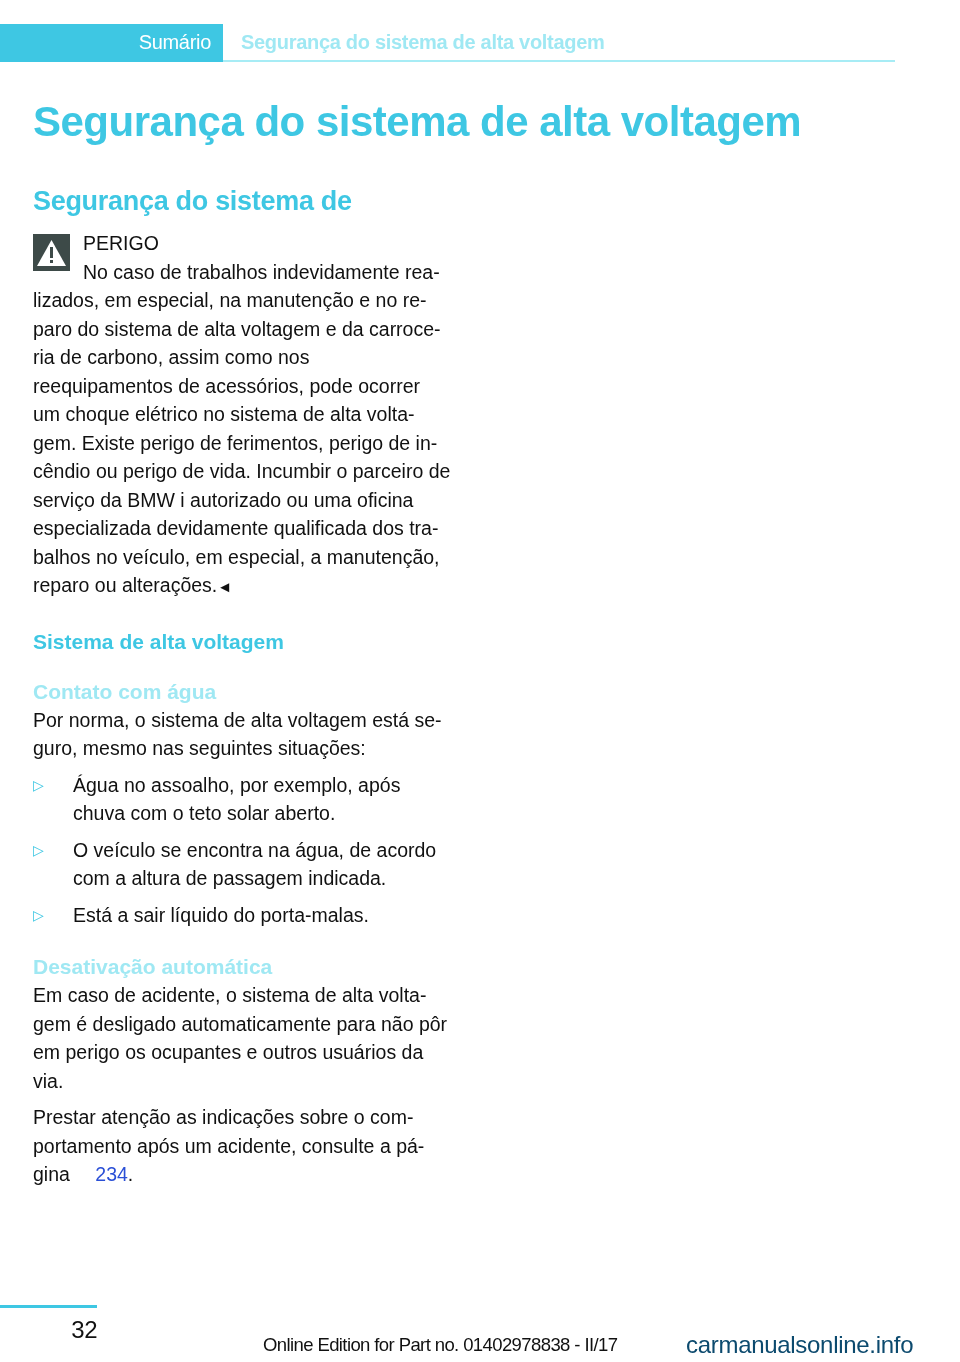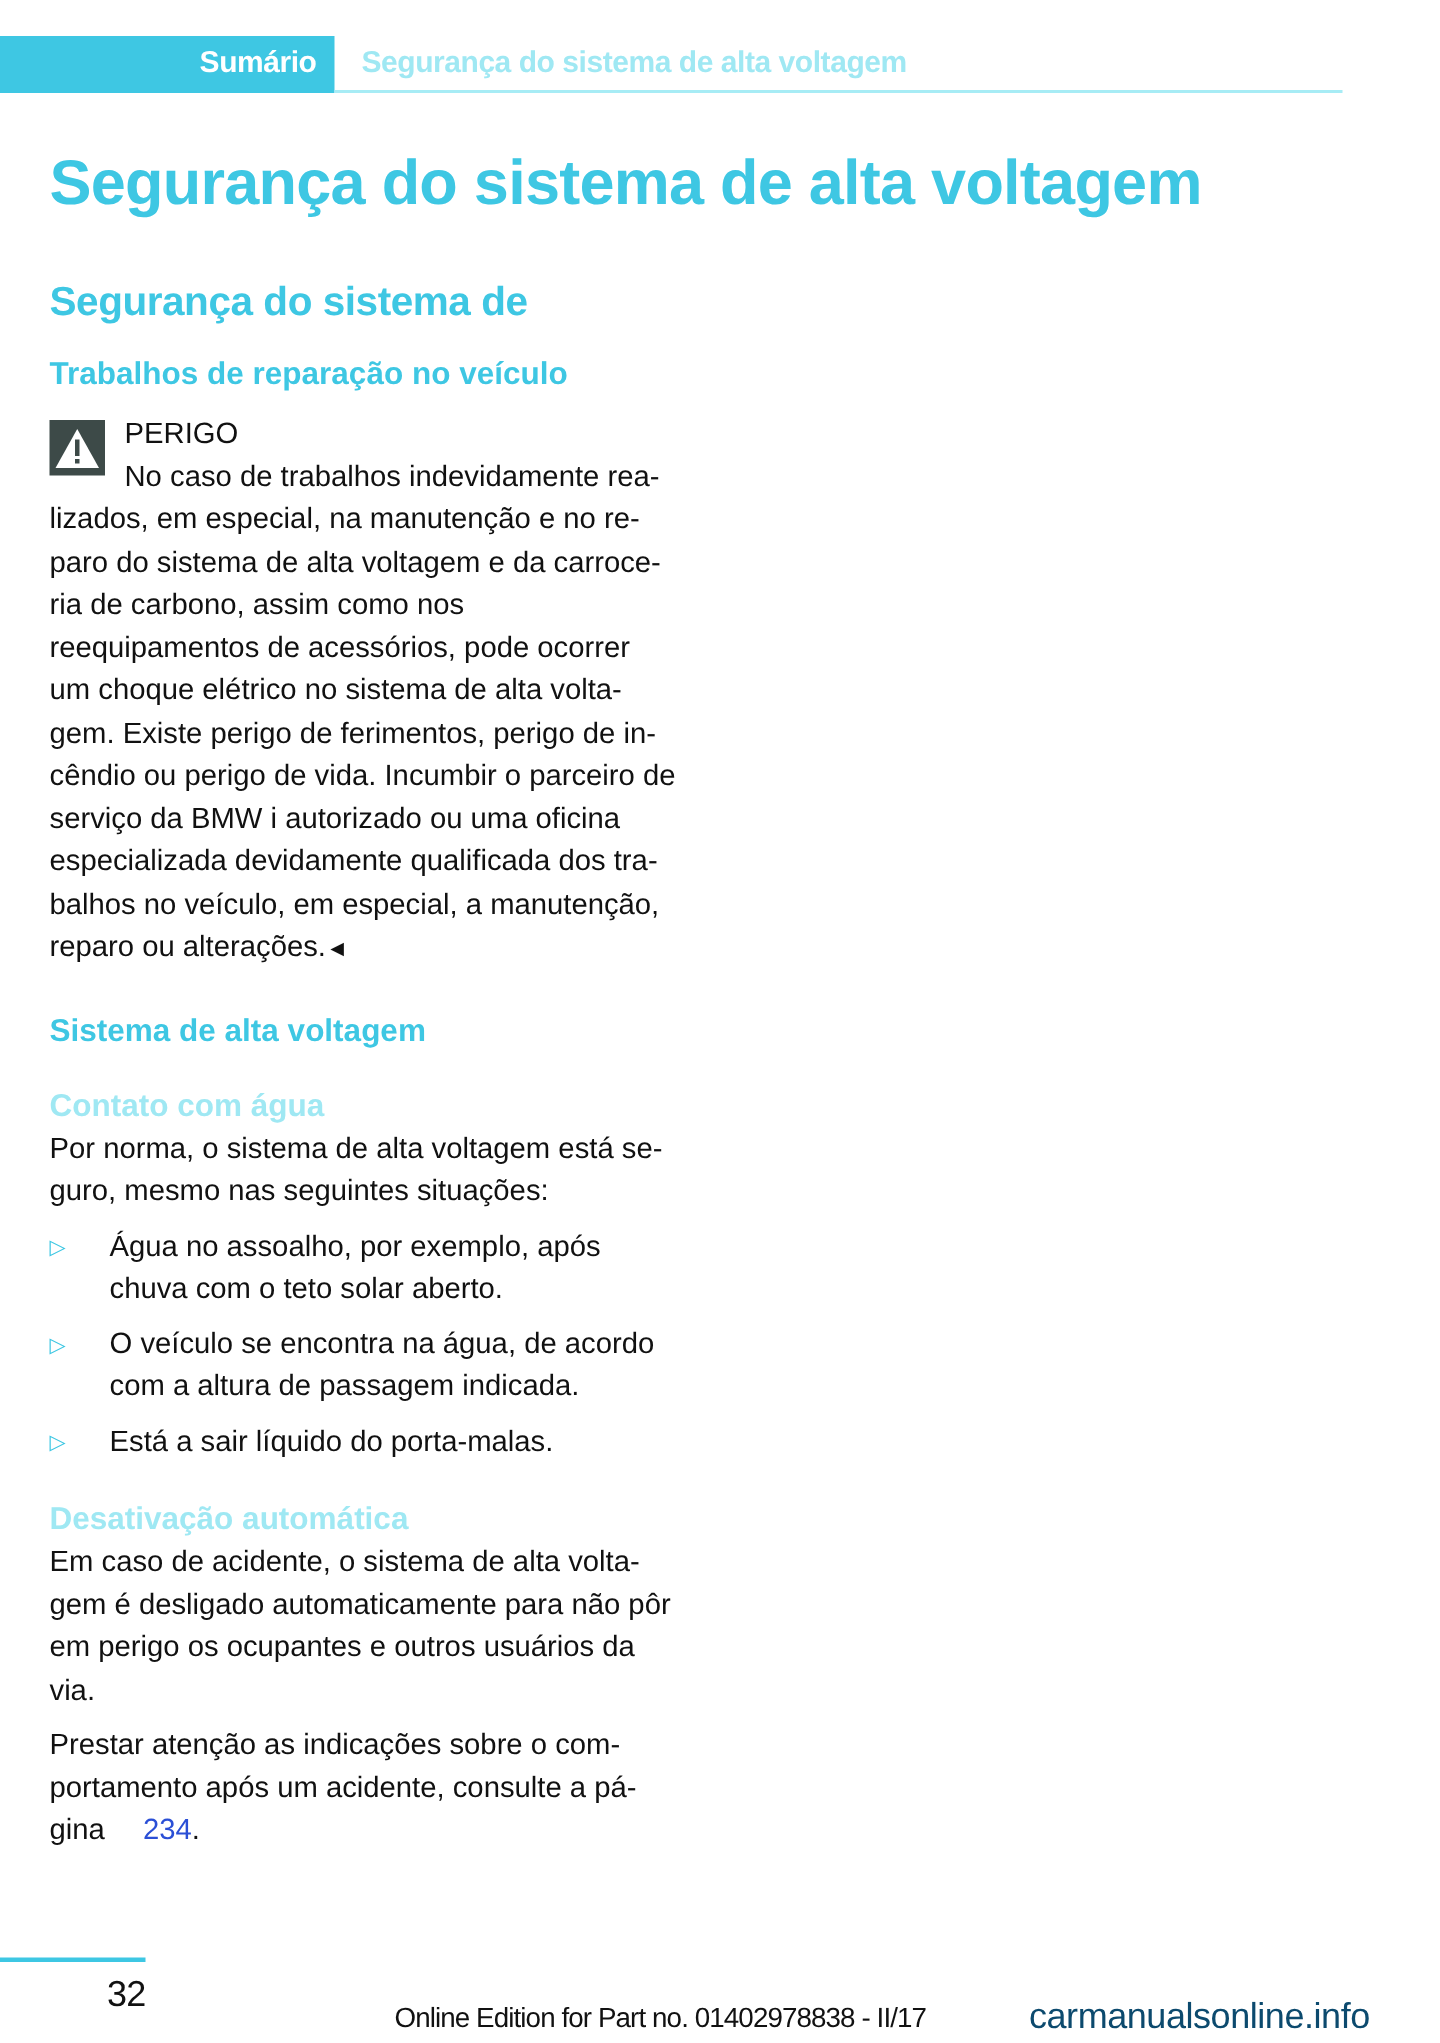--- a/index.html
+++ b/index.html
@@ -22,21 +22,21 @@
       top: 24px;
       width: 223px;
       height: 38px;
       background: #3ec7e3;
     }
     .header-tab-label {
       position: absolute;
       right: 12px;
       top: 7px;
       color: #ffffff;
-      font-weight: bold;
+      font-weight: normal;
       font-size: 20px;
       letter-spacing: -0.3px;
     }
     .header-breadcrumb {
       position: absolute;
       left: 241px;
       top: 31px;
       color: #9fe8f3;
       font-weight: bold;
       font-size: 20px;
@@ -197,21 +197,20 @@
 <div class="header-breadcrumb">Segurança do sistema de alta voltagem</div>
 <div class="header-line"></div>
 
 <h1 class="page-title">Segurança do sistema de alta voltagem</h1>
 
 <div class="content">
   <h2 class="h2">
     <span>Segurança do sistema de</span><br>
   </h2>
 
-  <h3 class="h3" style="margin-top:18px;">Trabalhos de reparação no veículo</h3>
 
   <div class="warning">
     <span class="warning-icon">
       <svg width="31" height="28" viewBox="0 0 31 28">
         <polygon points="15.5,1 30,27 1,27" fill="#ffffff"></polygon>
         <rect x="14" y="8" width="3" height="11" fill="#3d4a48"></rect>
         <rect x="14" y="21" width="3" height="3" fill="#3d4a48"></rect>
       </svg>
     </span>
     <div class="warning-head">PERIGO</div>

